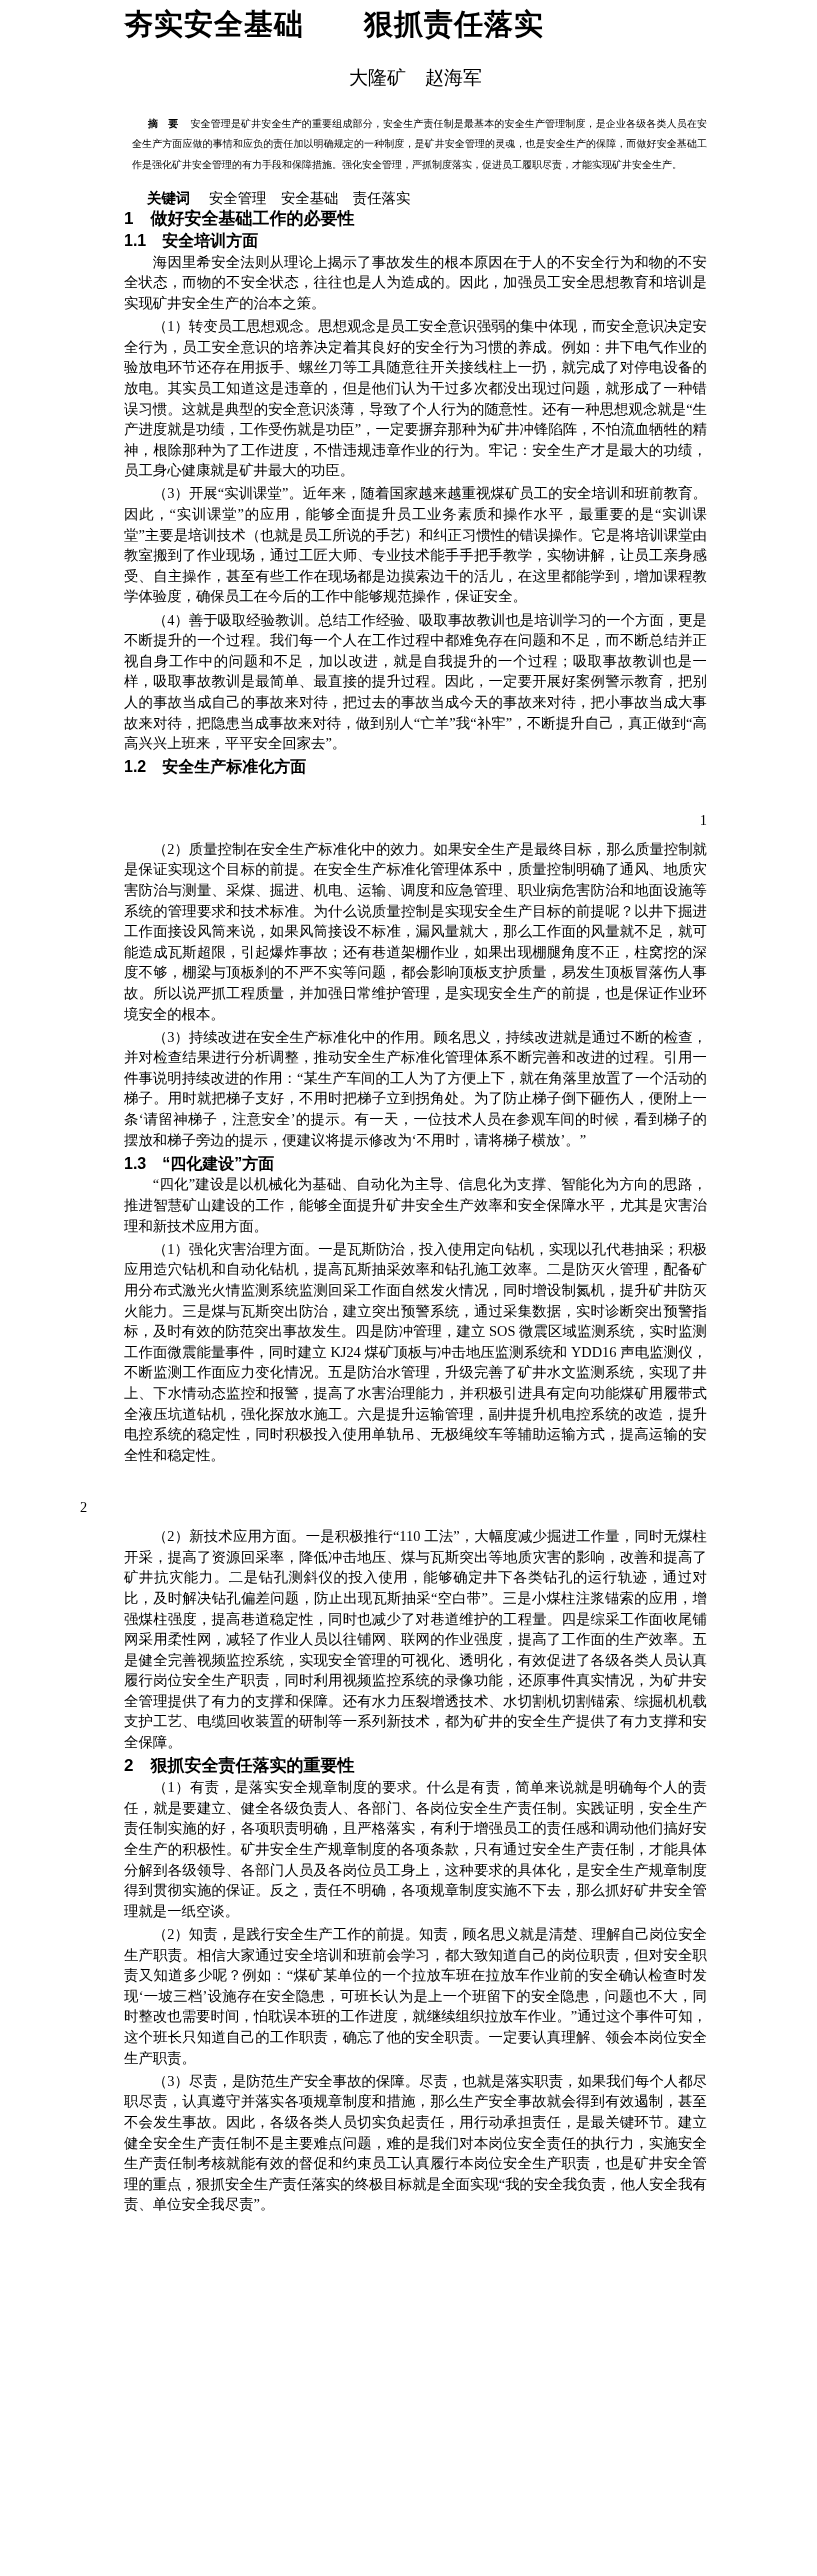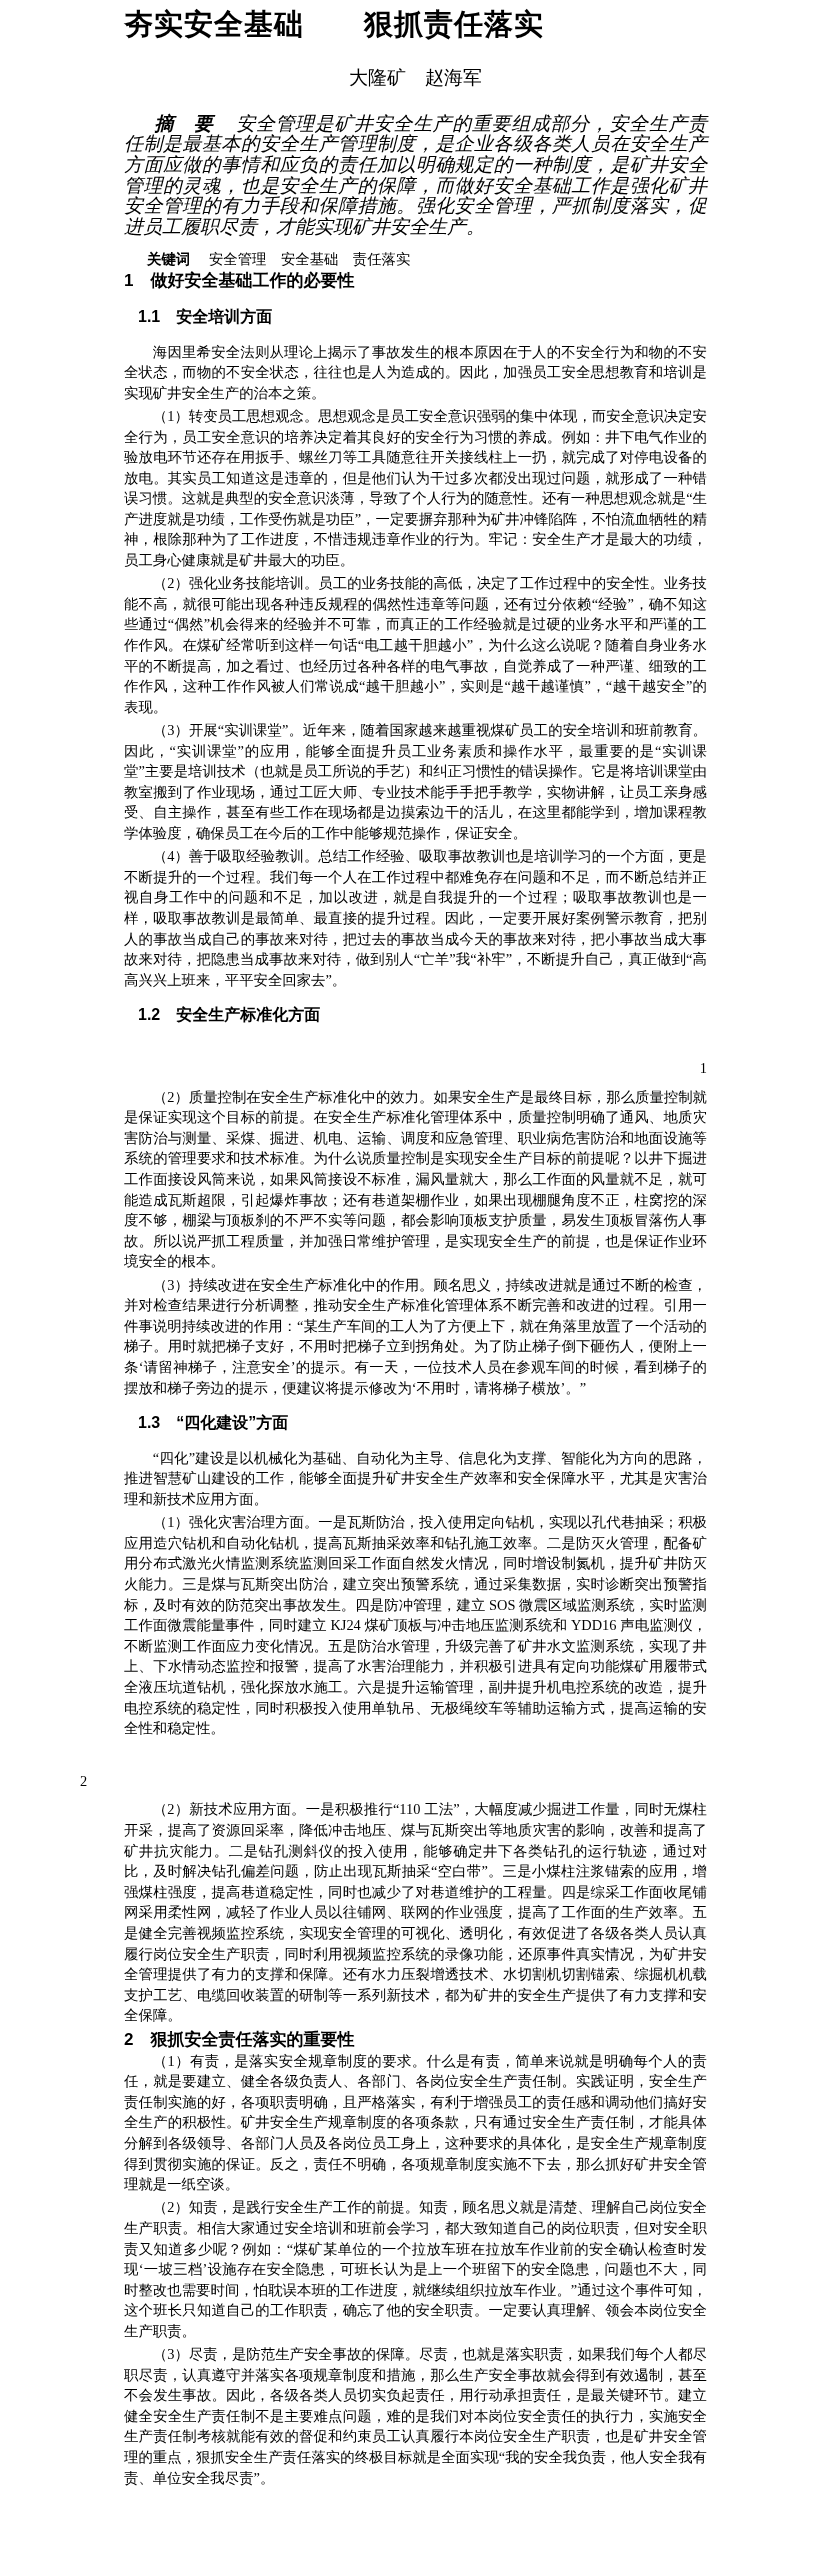--- a/index.html
+++ b/index.html
@@ -24,26 +24,25 @@
     letter-spacing:1px;
     white-space:nowrap;
   }
   .authors{
     font-size:19px;
     line-height:20.6px;
     text-align:center;
     margin-top:26px;
   }
   .abstract{
-    margin:25px 0 0 0;
-    font-size:19px;
+    margin:25px 0 0 8px;
+    font-size:10px;
     line-height:20.6px;
     text-align:justify;
     text-indent:1.6em;
-    font-style:italic;
   }
   .abstract .lbl{ font-family:"Liberation Sans","DejaVu Sans",sans-serif; font-weight:700; margin-right:1.2em;}
   .kw{
     margin:12px 0 0 0;
     font-size:14.4px;
     line-height:20.6px;
     text-indent:1.6em;
   }
   .kw .lbl{ font-family:"Liberation Sans","DejaVu Sans",sans-serif; font-weight:700; margin-right:1.3em;}
   .h1{
@@ -51,21 +50,21 @@
     font-weight:700;
     font-size:17px;
     line-height:22px;
     margin:0;
   }
   .h2{
     font-family:"Liberation Sans","DejaVu Sans",sans-serif;
     font-weight:700;
     font-size:16px;
     line-height:21.6px;
-    margin:14px;
+    margin:0;
   }
   .body-p{
     margin:0 0 2.6px 0;
     font-size:14.4px;
     line-height:20.6px;
     text-align:justify;
     text-indent:2em;
   }
   .page-num{
     font-size:14.4px;
@@ -84,21 +83,20 @@
 
   <p class="abstract"><span class="lbl">摘　要</span><span>安全管理是矿井安全生产的重要组成部分，安全生产责任制是最基本的安全生产管理制度，是企业各级各类人员在安全生产方面应做的事情和应负的责任加以明确规定的一种制度，是矿井安全管理的灵魂，也是安全生产的保障，而做好安全基础工作是强化矿井安全管理的有力手段和保障措施。强化安全管理，严抓制度落实，促进员工履职尽责，才能实现矿井安全生产。</span></p>
 
   <p class="kw"><span class="lbl">关键词</span><span id="kw-items">安全管理　安全基础　责任落实</span></p>
 
   <div id="doc-blocks">
       <div class="h1">1　做好安全基础工作的必要性</div>
       <div class="h2">1.1　安全培训方面</div>
       <p class="body-p">海因里希安全法则从理论上揭示了事故发生的根本原因在于人的不安全行为和物的不安全状态，而物的不安全状态，往往也是人为造成的。因此，加强员工安全思想教育和培训是实现矿井安全生产的治本之策。</p>
       <p class="body-p">（1）转变员工思想观念。思想观念是员工安全意识强弱的集中体现，而安全意识决定安全行为，员工安全意识的培养决定着其良好的安全行为习惯的养成。例如：井下电气作业的验放电环节还存在用扳手、螺丝刀等工具随意往开关接线柱上一扔，就完成了对停电设备的放电。其实员工知道这是违章的，但是他们认为干过多次都没出现过问题，就形成了一种错误习惯。这就是典型的安全意识淡薄，导致了个人行为的随意性。还有一种思想观念就是“生产进度就是功绩，工作受伤就是功臣”，一定要摒弃那种为矿井冲锋陷阵，不怕流血牺牲的精神，根除那种为了工作进度，不惜违规违章作业的行为。牢记：安全生产才是最大的功绩，员工身心健康就是矿井最大的功臣。</p>
-      <p class="body-p">（2）强化业务技能培训。员工的业务技能的高低，决定了工作过程中的安全性。业务技能不高，就很可能出现各种违反规程的偶然性违章等问题，还有过分依赖“经验”，确不知这些通过“偶然”机会得来的经验并不可靠，而真正的工作经验就是过硬的业务水平和严谨的工作作风。在煤矿经常听到这样一句话“电工越干胆越小”，为什么这么说呢？随着自身业务水平的不断提高，加之看过、也经历过各种各样的电气事故，自觉养成了一种严谨、细致的工作作风，这种工作作风被人们常说成“越干胆越小”，实则是“越干越谨慎”，“越干越安全”的表现。</p>
       <p class="body-p">（3）开展“实训课堂”。近年来，随着国家越来越重视煤矿员工的安全培训和班前教育。因此，“实训课堂”的应用，能够全面提升员工业务素质和操作水平，最重要的是“实训课堂”主要是培训技术（也就是员工所说的手艺）和纠正习惯性的错误操作。它是将培训课堂由教室搬到了作业现场，通过工匠大师、专业技术能手手把手教学，实物讲解，让员工亲身感受、自主操作，甚至有些工作在现场都是边摸索边干的活儿，在这里都能学到，增加课程教学体验度，确保员工在今后的工作中能够规范操作，保证安全。</p>
       <p class="body-p">（4）善于吸取经验教训。总结工作经验、吸取事故教训也是培训学习的一个方面，更是不断提升的一个过程。我们每一个人在工作过程中都难免存在问题和不足，而不断总结并正视自身工作中的问题和不足，加以改进，就是自我提升的一个过程；吸取事故教训也是一样，吸取事故教训是最简单、最直接的提升过程。因此，一定要开展好案例警示教育，把别人的事故当成自己的事故来对待，把过去的事故当成今天的事故来对待，把小事故当成大事故来对待，把隐患当成事故来对待，做到别人“亡羊”我“补牢”，不断提升自己，真正做到“高高兴兴上班来，平平安全回家去”。</p>
       <div class="h2">1.2　安全生产标准化方面</div>
       <div class="page-num right">1</div>
       <p class="body-p">（2）质量控制在安全生产标准化中的效力。如果安全生产是最终目标，那么质量控制就是保证实现这个目标的前提。在安全生产标准化管理体系中，质量控制明确了通风、地质灾害防治与测量、采煤、掘进、机电、运输、调度和应急管理、职业病危害防治和地面设施等系统的管理要求和技术标准。为什么说质量控制是实现安全生产目标的前提呢？以井下掘进工作面接设风筒来说，如果风筒接设不标准，漏风量就大，那么工作面的风量就不足，就可能造成瓦斯超限，引起爆炸事故；还有巷道架棚作业，如果出现棚腿角度不正，柱窝挖的深度不够，棚梁与顶板刹的不严不实等问题，都会影响顶板支护质量，易发生顶板冒落伤人事故。所以说严抓工程质量，并加强日常维护管理，是实现安全生产的前提，也是保证作业环境安全的根本。</p>
       <p class="body-p">（3）持续改进在安全生产标准化中的作用。顾名思义，持续改进就是通过不断的检查，并对检查结果进行分析调整，推动安全生产标准化管理体系不断完善和改进的过程。引用一件事说明持续改进的作用：“某生产车间的工人为了方便上下，就在角落里放置了一个活动的梯子。用时就把梯子支好，不用时把梯子立到拐角处。为了防止梯子倒下砸伤人，便附上一条‘请留神梯子，注意安全’的提示。有一天，一位技术人员在参观车间的时候，看到梯子的摆放和梯子旁边的提示，便建议将提示修改为‘不用时，请将梯子横放’。”</p>
       <div class="h2">1.3　“四化建设”方面</div>
       <p class="body-p">“四化”建设是以机械化为基础、自动化为主导、信息化为支撑、智能化为方向的思路，推进智慧矿山建设的工作，能够全面提升矿井安全生产效率和安全保障水平，尤其是灾害治理和新技术应用方面。</p>
       <p class="body-p">（1）强化灾害治理方面。一是瓦斯防治，投入使用定向钻机，实现以孔代巷抽采；积极应用造穴钻机和自动化钻机，提高瓦斯抽采效率和钻孔施工效率。二是防灭火管理，配备矿用分布式激光火情监测系统监测回采工作面自然发火情况，同时增设制氮机，提升矿井防灭火能力。三是煤与瓦斯突出防治，建立突出预警系统，通过采集数据，实时诊断突出预警指标，及时有效的防范突出事故发生。四是防冲管理，建立 SOS 微震区域监测系统，实时监测工作面微震能量事件，同时建立 KJ24 煤矿顶板与冲击地压监测系统和 YDD16 声电监测仪，不断监测工作面应力变化情况。五是防治水管理，升级完善了矿井水文监测系统，实现了井上、下水情动态监控和报警，提高了水害治理能力，并积极引进具有定向功能煤矿用履带式全液压坑道钻机，强化探放水施工。六是提升运输管理，副井提升机电控系统的改造，提升电控系统的稳定性，同时积极投入使用单轨吊、无极绳绞车等辅助运输方式，提高运输的安全性和稳定性。</p>
       <div class="page-num left">2</div>

